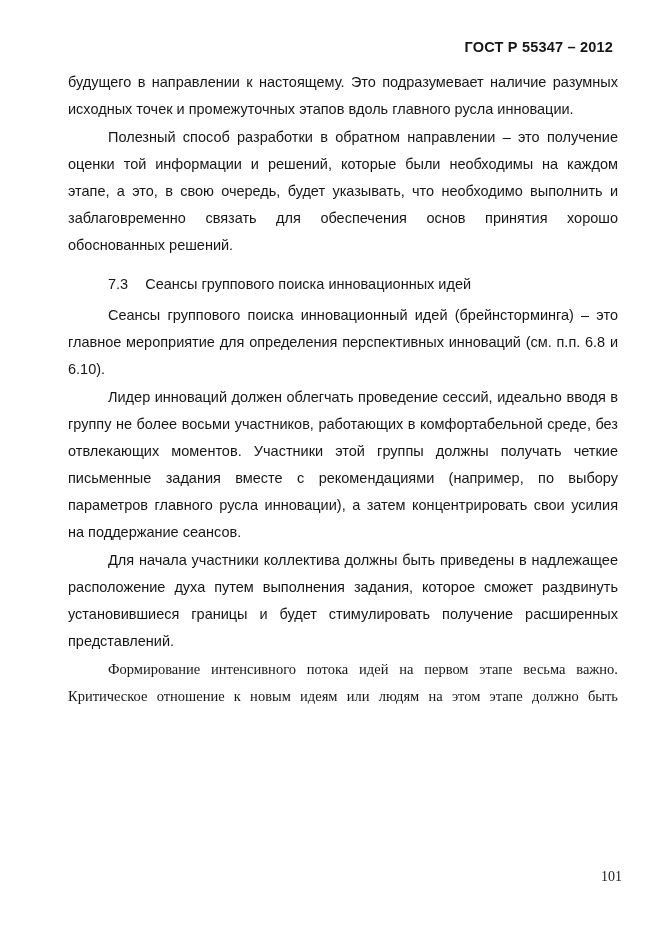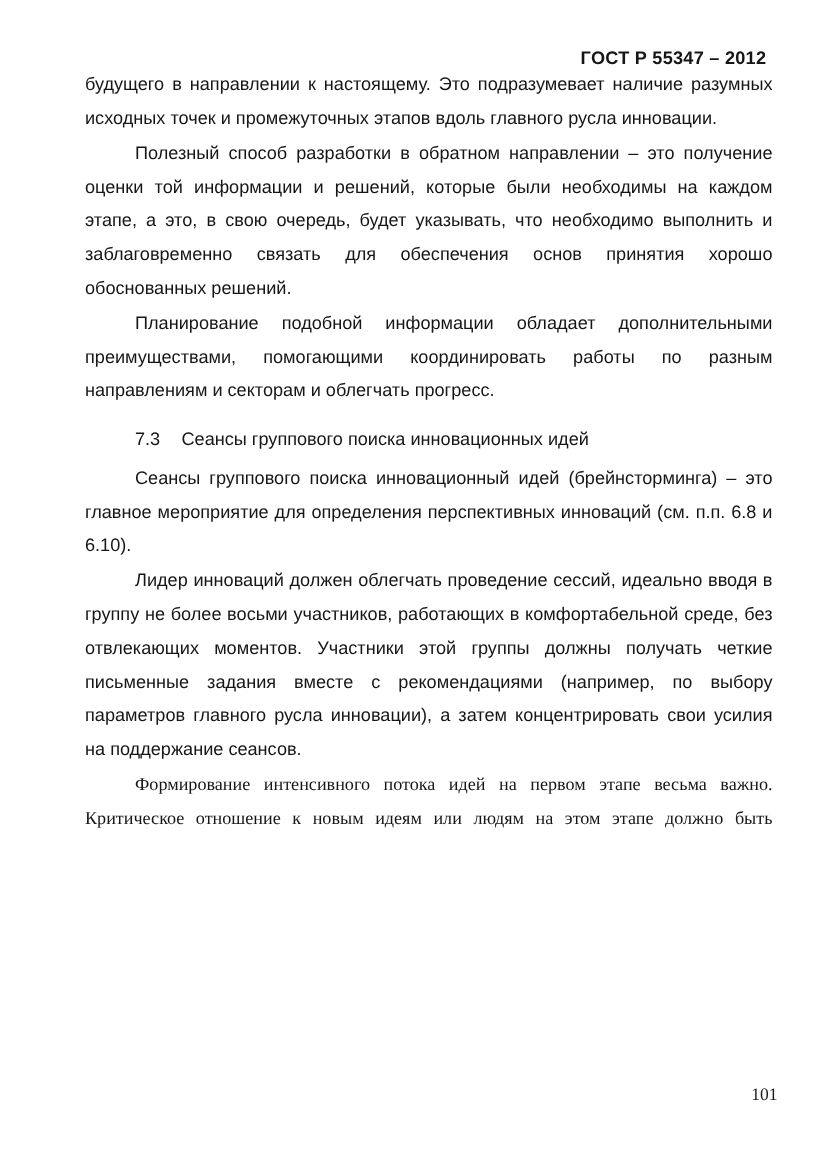--- a/index.html
+++ b/index.html
@@ -19,20 +19,21 @@
   }
   .doc-header {
     padding: 40px 48px 0 0;
     text-align: right;
     font-weight: bold;
     font-size: 14.5px;
     line-height: 15px;
     letter-spacing: 0.2px;
   }
   .doc-body {
+    margin-top: 14px;
     padding: 0 43px 0 68px;
     font-size: 14.5px;
     line-height: 27px;
     text-align: justify;
   }
   .doc-body p {
     margin: 0 0 1px 0;
     text-indent: 40px;
   }
   .doc-body p.noindent {
@@ -69,31 +70,31 @@
 <div class="page">
 
   <div class="doc-header">ГОСТ Р 55347 – 2012</div>
 
   <main class="doc-body">
 
     <p class="noindent">будущего в направлении к настоящему. Это подразумевает наличие разумных исходных точек и промежуточных этапов вдоль главного русла инновации.</p>
 
     <p>Полезный способ разработки в обратном направлении – это получение оценки той информации и решений, которые были необходимы на каждом этапе, а это, в свою очередь, будет указывать, что необходимо выполнить и заблаговременно связать для обеспечения основ принятия хорошо обоснованных решений.</p>
 
-    <p>Планирование подобной информации обладает дополнительными преимуществами, помогающими координировать работы по разным направлениям и секторам и облегчать прогресс.</p>
 
     <h2 class="section-heading">
       <span class="sec-num">7.3</span><span>Сеансы группового поиска инновационных идей</span>
     </h2>
 
     <p>Сеансы группового поиска инновационный идей (брейнсторминга) – это главное мероприятие для определения перспективных инноваций (см. п.п. 6.8 и 6.10).</p>
 
 
     <p>Лидер инноваций должен облегчать проведение сессий, идеально вводя в группу не более восьми участников, работающих в комфортабельной среде, без отвлекающих моментов. Участники этой группы должны получать четкие письменные задания вместе с рекомендациями (например, по выбору параметров главного русла инновации), а затем концентрировать свои усилия на поддержание сеансов.</p>
 
+    <p>Для начала участники коллектива должны быть приведены в надлежащее расположение духа путем выполнения задания, которое сможет раздвинуть установившиеся границы и будет стимулировать получение расширенных представлений.</p>
 
     <p class="cont">Формирование интенсивного потока идей на первом этапе весьма важно. Критическое отношение к новым идеям или людям на этом этапе должно быть</p>
 
   </main>
 
   <div class="page-number">101</div>
 
 </div>
 
 </body></html>

